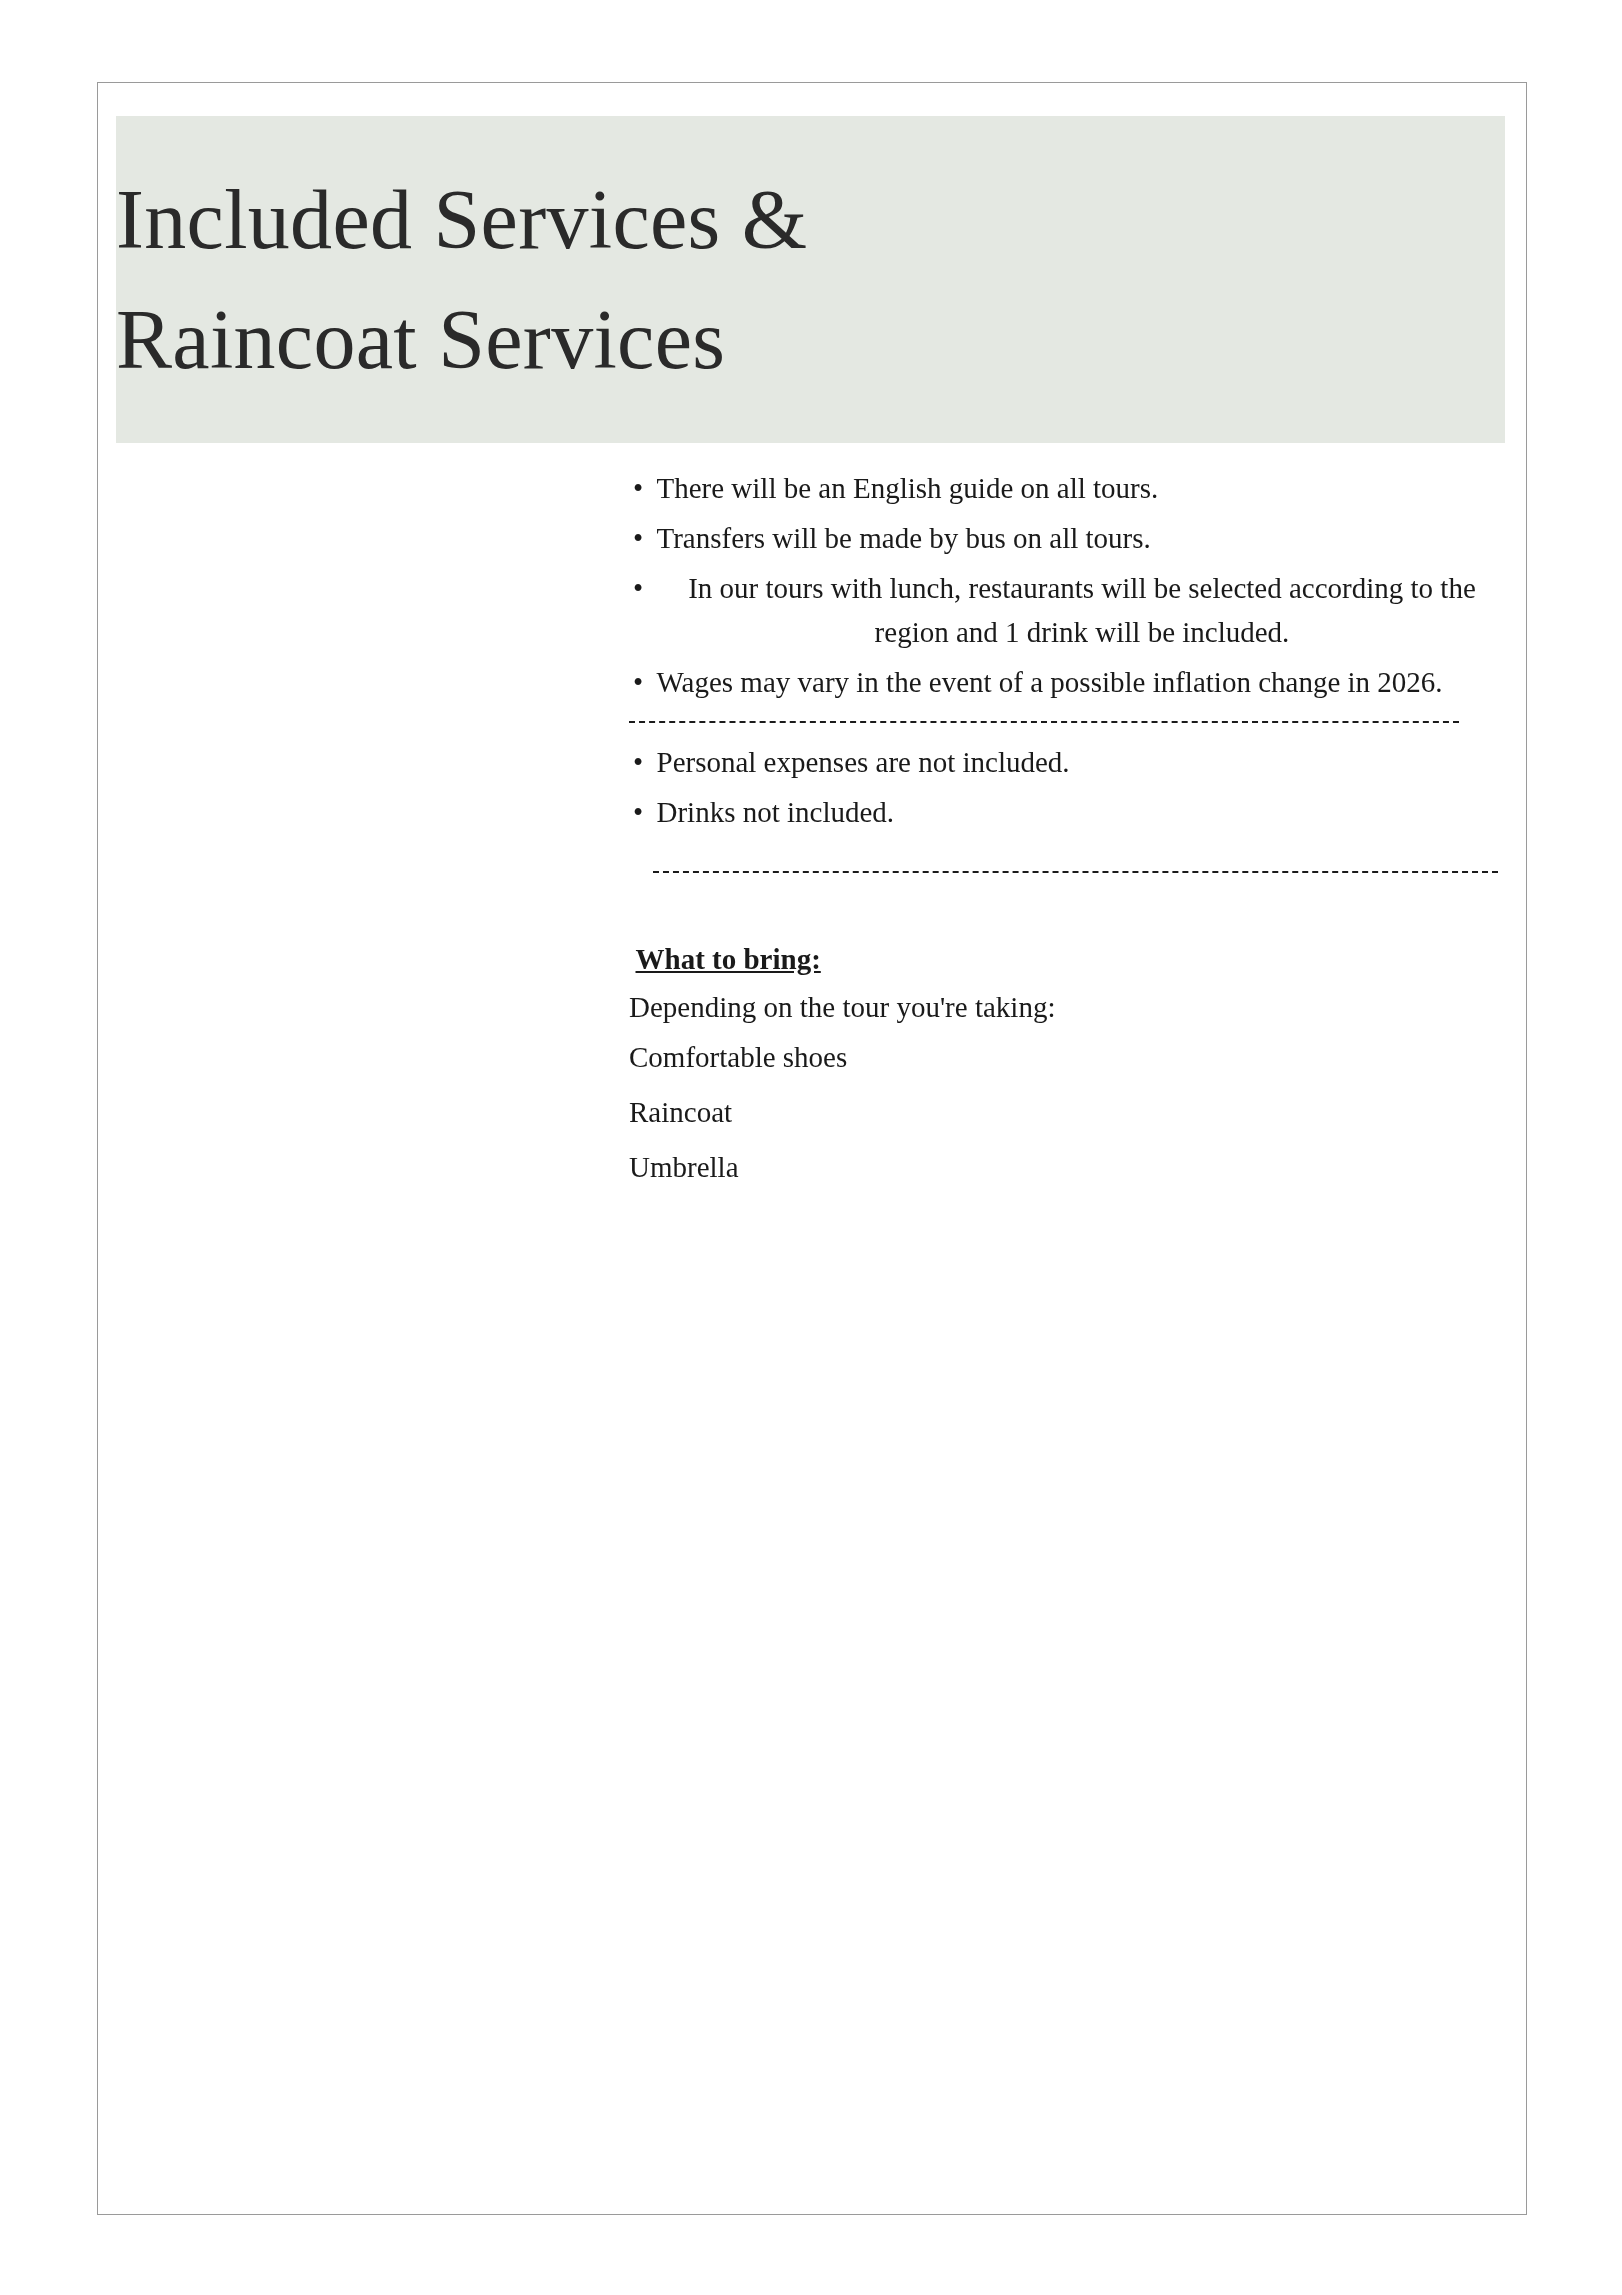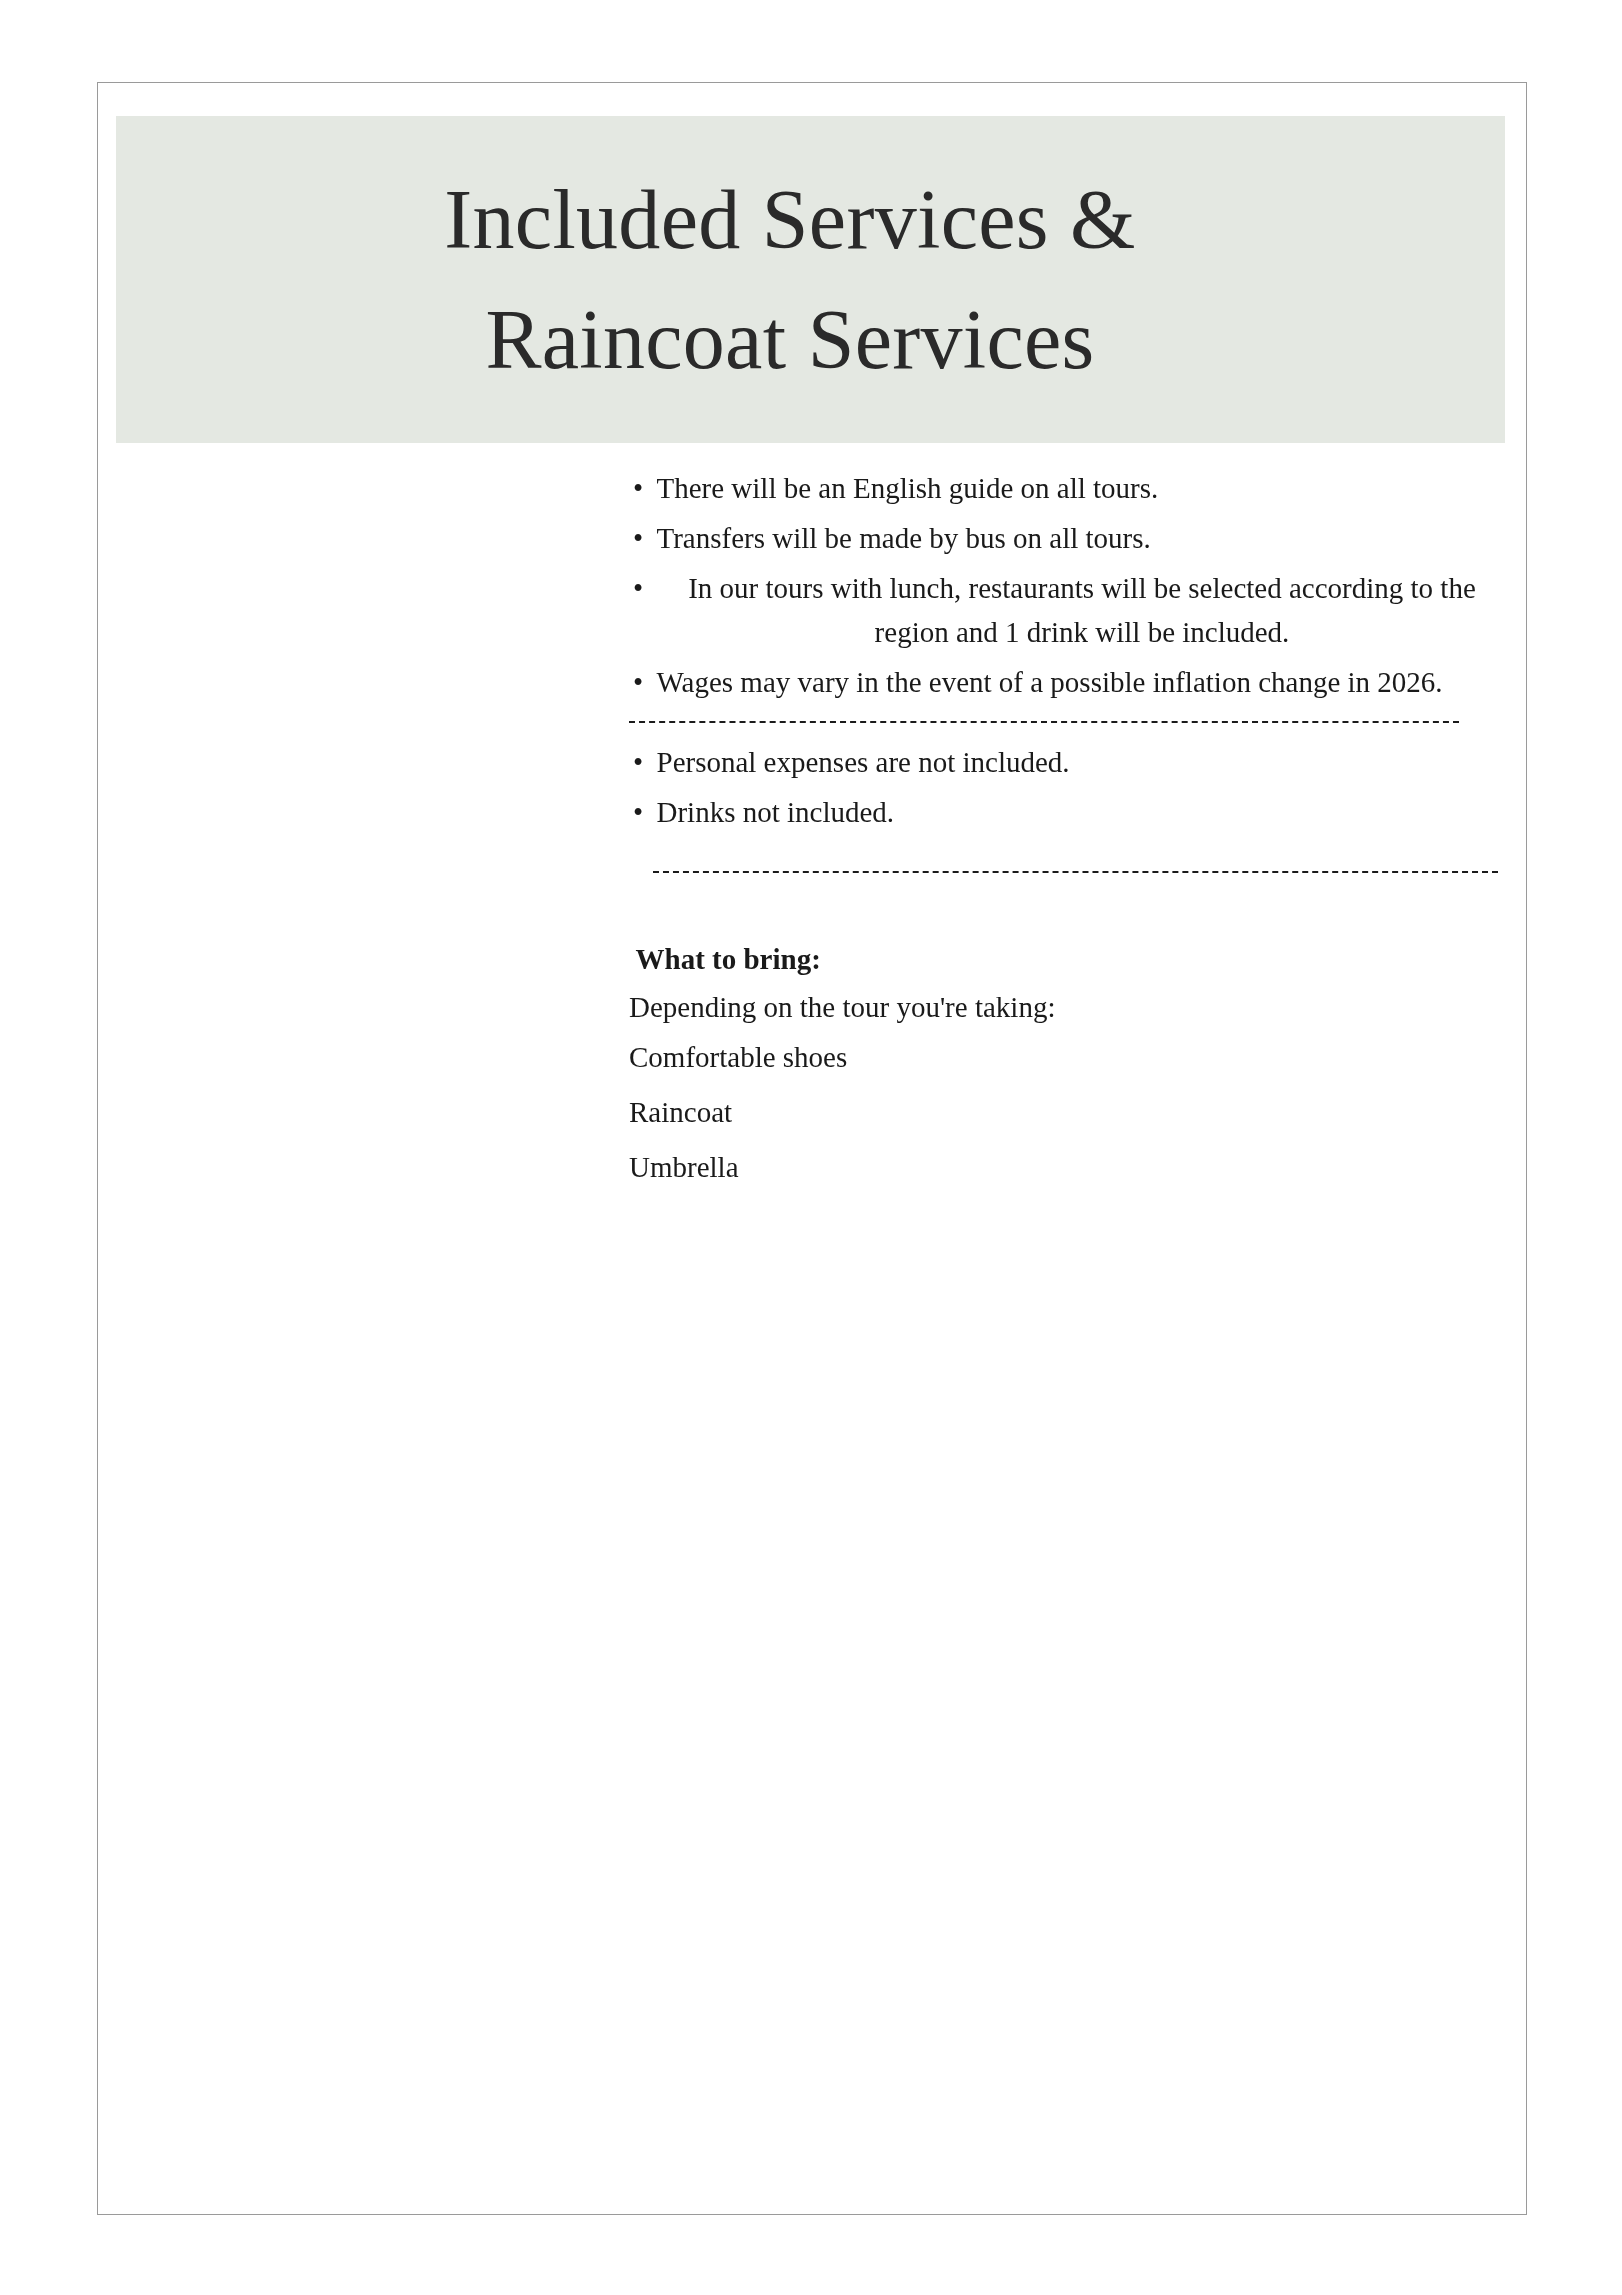--- a/index.html
+++ b/index.html
@@ -37,21 +37,21 @@
   .title-band {
     position: absolute;
     left: 116px;
     top: 116px;
     width: 1389px;
     height: 327px;
     background: #e4e8e2;
     box-sizing: border-box;
     display: flex;
     flex-direction: column;
-    align-items: center;
+    align-items: flex-start;
     justify-content: center;
     padding-right: 41px;
   }
   .title-line {
     font-family: "Liberation Serif", serif;
     font-size: 84px;
     line-height: 1.42;
     color: #2a2a2a;
     letter-spacing: 0.3px;
     white-space: nowrap;
@@ -112,20 +112,21 @@
     text-align: justify;
     text-align-last: left;
     width: 862px;
   }
 
   .spacer-lg { height: 48px; }
 
   .sub-heading {
     font-size: 29px;
     font-weight: bold;
+    text-decoration: underline;
     display: inline-block;
     margin-left: 6.5px;
     margin-bottom: 9.2px;
   }
 
   .plain-line {
     font-size: 29px;
     line-height: 1.55;
     margin-bottom: 5px;
   }

